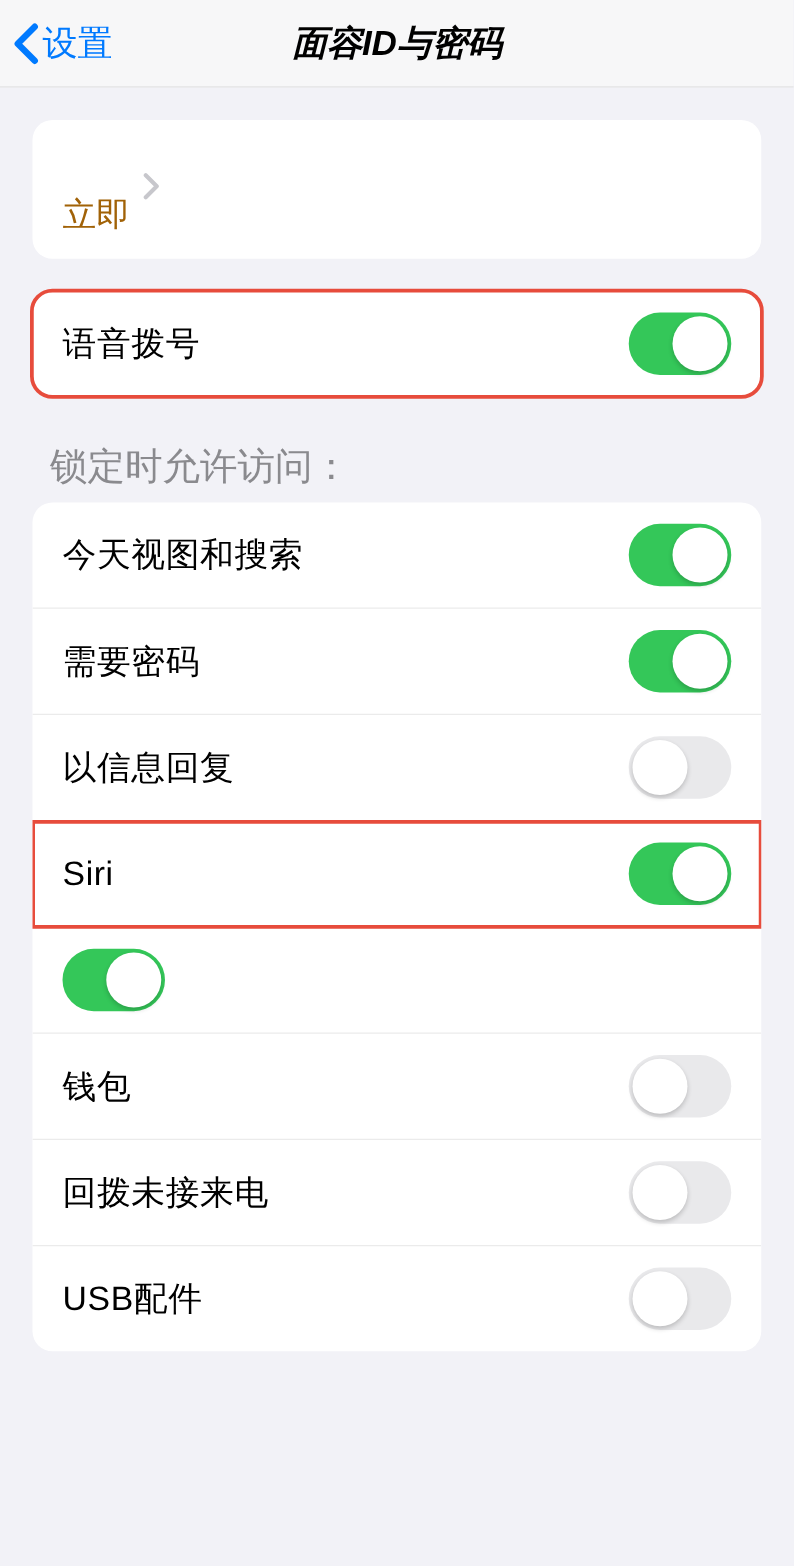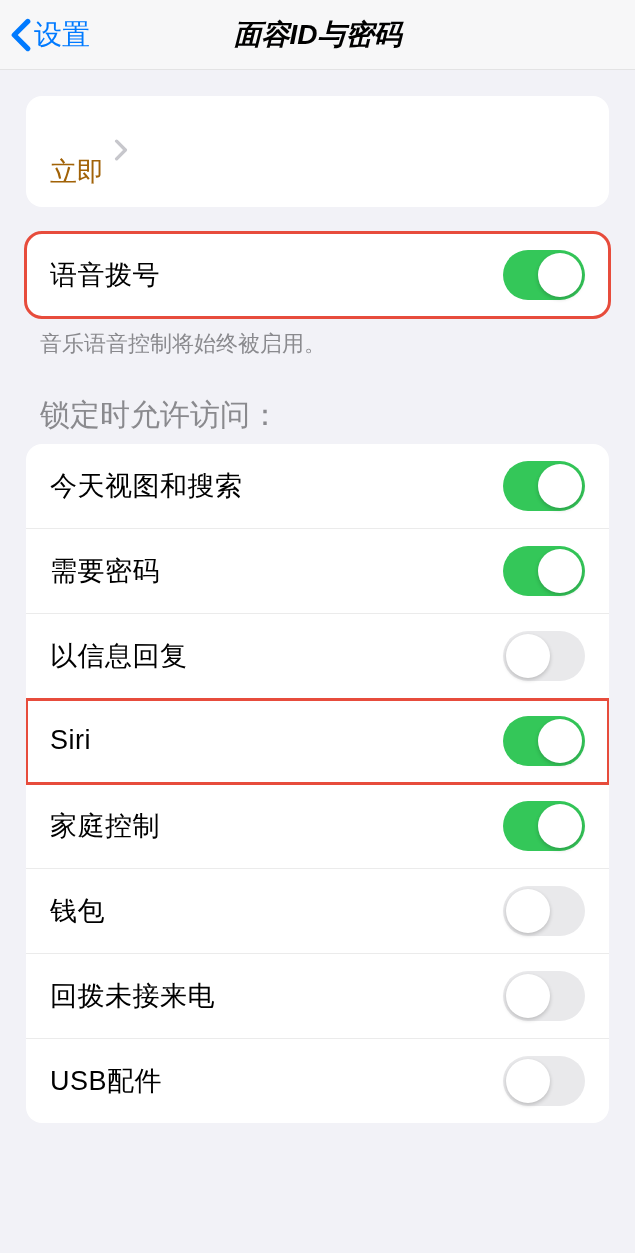--- a/index.html
+++ b/index.html
@@ -159,21 +159,20 @@
   </div>
 
   <div class="group highlighted" id="voice-dial-group">
     <div class="row">
       <div class="row-label">语音拨号</div>
       <div class="toggle on" id="voice-dial-toggle">
         <div class="toggle-knob"></div>
       </div>
     </div>
   </div>
-  <div class="footer-text">音乐语音控制将始终被启用。</div>
 
   <div class="section-header">锁定时允许访问：</div>
 
   <div class="group" style="margin-top:0;" id="lock-access-group">
       <div class="row">
         <div class="row-label">今天视图和搜索</div>
         <div class="toggle on">
           <div class="toggle-knob"></div>
         </div>
       </div>
@@ -189,21 +188,20 @@
           <div class="toggle-knob"></div>
         </div>
       </div>
       <div class="row highlighted">
         <div class="row-label">Siri</div>
         <div class="toggle on">
           <div class="toggle-knob"></div>
         </div>
       </div>
       <div class="row">
-        <div class="row-label">家庭控制</div>
         <div class="toggle on">
           <div class="toggle-knob"></div>
         </div>
       </div>
       <div class="row">
         <div class="row-label">钱包</div>
         <div class="toggle off">
           <div class="toggle-knob"></div>
         </div>
       </div>

